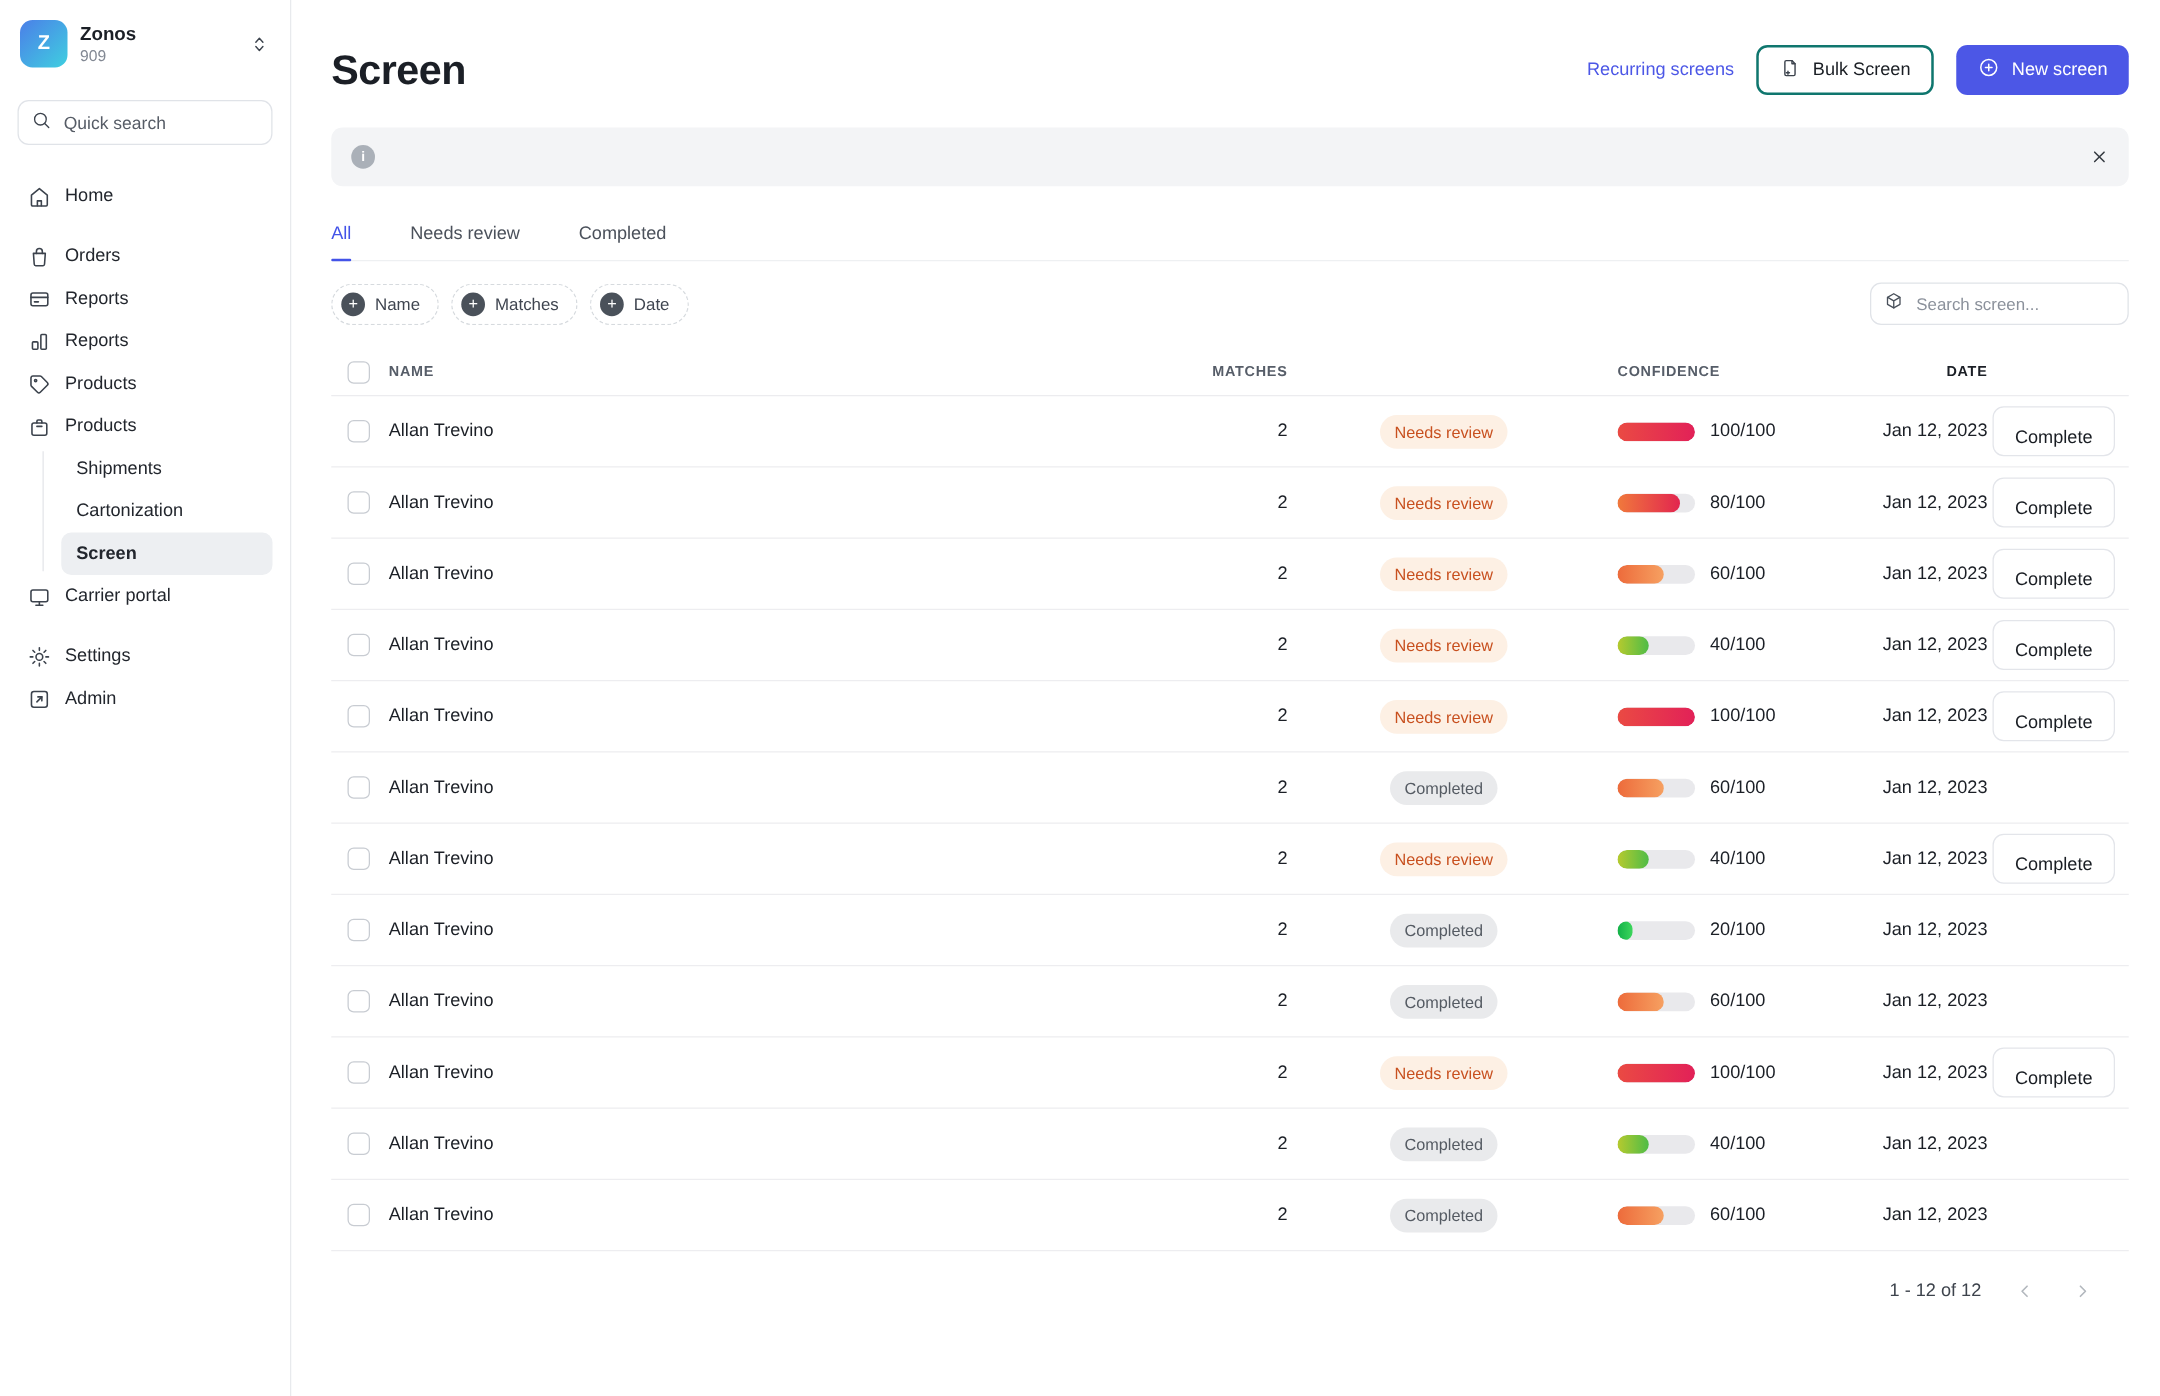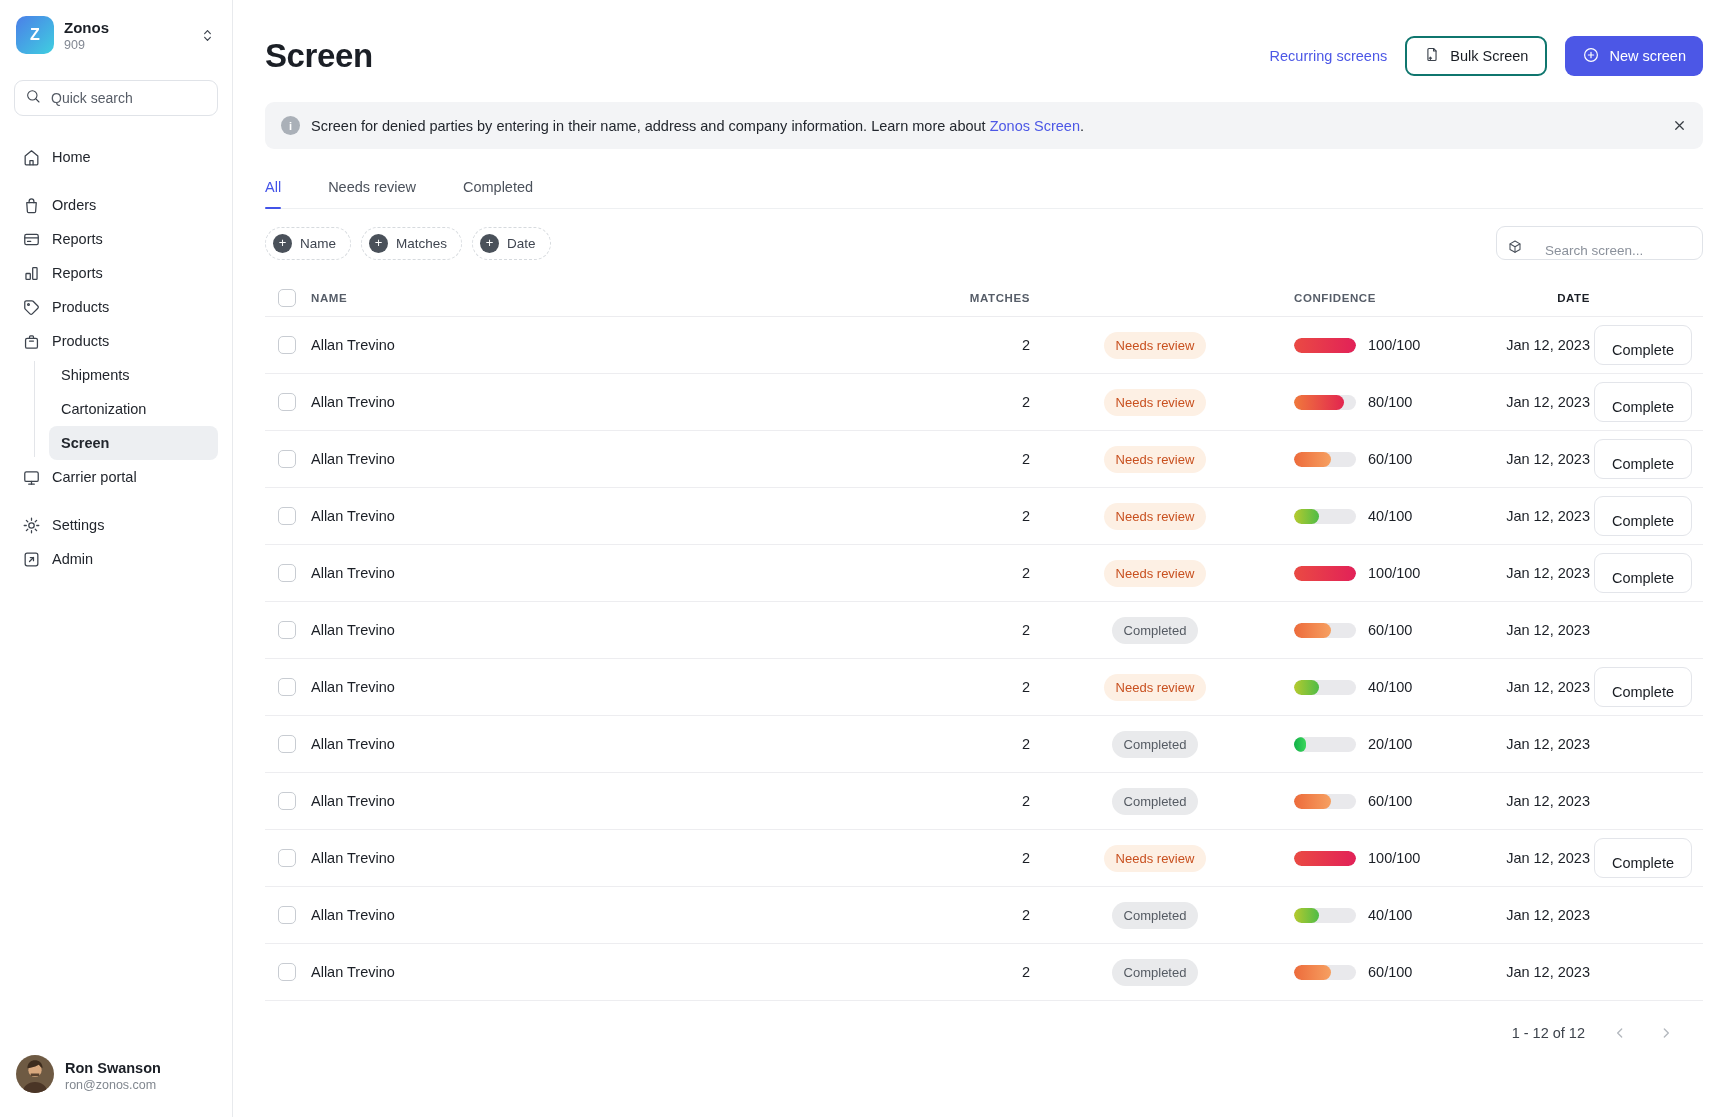--- a/index.html
+++ b/index.html
@@ -45,21 +45,21 @@
   .banner-close { margin-left:auto; color:#363b42; cursor:pointer; display:flex; }
 
   .tabs { margin-top:30px; display:flex; gap:47px; border-bottom:1px solid #eef0f2; }
   .tab { padding-bottom:13px; font-size:14.5px; color:#4b515b; cursor:pointer; position:relative; }
   .tab.active { color:#4353e8; }
   .tab.active::after { content:""; position:absolute; left:0; right:0; bottom:-1px; height:2.5px; background:#4353e8; border-radius:2px; }
 
   .filter-row { margin-top:17px; display:flex; align-items:center; gap:10px; }
   .pill { display:inline-flex; align-items:center; gap:8px; height:33px; padding:0 14px 0 7px; border:1.5px dashed #d6dade; border-radius:999px; font-size:13.5px; color:#3f4550; cursor:pointer; background:#fff; }
   .pill-plus { width:19px; height:19px; border-radius:50%; background:#4a515a; color:#fff; display:flex; align-items:center; justify-content:center; font-size:13px; line-height:1; padding-bottom:1px; }
-  .screen-search { margin-left:auto; width:207px; height:34px; border:1px solid #e0e3e8; border-radius:9px; display:flex; align-items:flex-end; gap:20px; padding:0 10px; }
+  .screen-search { margin-left:auto; width:207px; height:34px; border:1px solid #e0e3e8; border-radius:9px; display:flex; align-items:center; gap:8px; padding:0 10px; }
   .screen-search input { border:none; outline:none; font-size:13.5px; width:100%; font-family:inherit; background:transparent; color:#22262d; }
   .screen-search input::placeholder { color:#8b919b; }
 
   
   .table { margin-top:19px; }
   .trow { display:grid; grid-template-columns:46px 1fr 70px 250px 180px 130px 113px; align-items:center; }
   .thead { height:38px; font-size:11.5px; letter-spacing:0.6px; color:#565d68; font-weight:bold; border-bottom:1px solid #ececef; }
   .row { height:57px; border-bottom:1px solid #ededf0; font-size:14.5px; }
   .checkbox { width:18px; height:18px; border:1.5px solid #c8ccd2; border-radius:5px; margin-left:13px; background:#fff; cursor:pointer; }
   .cell-matches { text-align:right; }
@@ -205,42 +205,20 @@
               <path d="M9.5 14.5l5-5"></path>
               <path d="M10.5 9.5h4v4"></path>
             </svg>
           </span>
         <span>Admin</span>
       </div>
     </nav>
 
     <div class="sidebar-spacer"></div>
 
-    <div class="user-row">
-      <span>
-        <svg width="38" height="38" viewBox="0 0 40 40">
-            <defs>
-              <clipPath id="avclip">
-                <circle cx="20" cy="20" r="20"></circle>
-              </clipPath>
-            </defs>
-            <g clip-path="url(#avclip)">
-              <rect width="40" height="40" fill="#6e5a43"></rect>
-              <circle cx="20" cy="16" r="7" fill="#d8a87e"></circle>
-              <path d="M12 14c0-6 4-8.5 8-8.5s8 2.5 8 8.5c-2.5-1.5-4-4-4-4s-1.5 2.5-12 4z" fill="#3d2c1e"></path>
-              <path d="M15.5 19.5h9v2.5h-9z" fill="#5a4330"></path>
-              <path d="M7 40c0-7 6-11.5 13-11.5S33 33 33 40z" fill="#4a3526"></path>
-            </g>
-          </svg>
-      </span>
-      <div>
-        <div class="user-name">Ron Swanson</div>
-        <div class="user-email">ron@zonos.com</div>
-      </div>
-    </div>
   </aside>
 
   <main class="main">
 
     <div class="page-header">
       <h1 class="page-title" style="margin:0">Screen</h1>
       <div class="header-actions">
         <a class="text-link">Recurring screens</a>
         <button class="btn btn-secondary">
           <span><svg class="icon-stroke" width="17" height="17" viewBox="0 0 24 24">
@@ -255,21 +233,20 @@
                 <circle cx="12" cy="12" r="8.5"></circle>
                 <path d="M12 8.5v7M8.5 12h7"></path>
               </svg></span>
           <span>New screen</span>
         </button>
       </div>
     </div>
 
     <div class="banner">
       <span class="info-icon">i</span>
-      <span><span>Screen for denied parties by entering in their name, address and company information. Learn more about </span><a class="text-link">Zonos Screen</a><span>.</span></span>
       <span class="banner-close">
         <svg width="15" height="15" viewBox="0 0 24 24" style="fill:none;stroke:#363b42;stroke-width:2;stroke-linecap:round">
             <path d="M6 6l12 12M18 6L6 18"></path>
           </svg>
       </span>
     </div>
 
     <div class="tabs">
       <div class="tab active">All</div>
       <div class="tab">Needs review</div>

